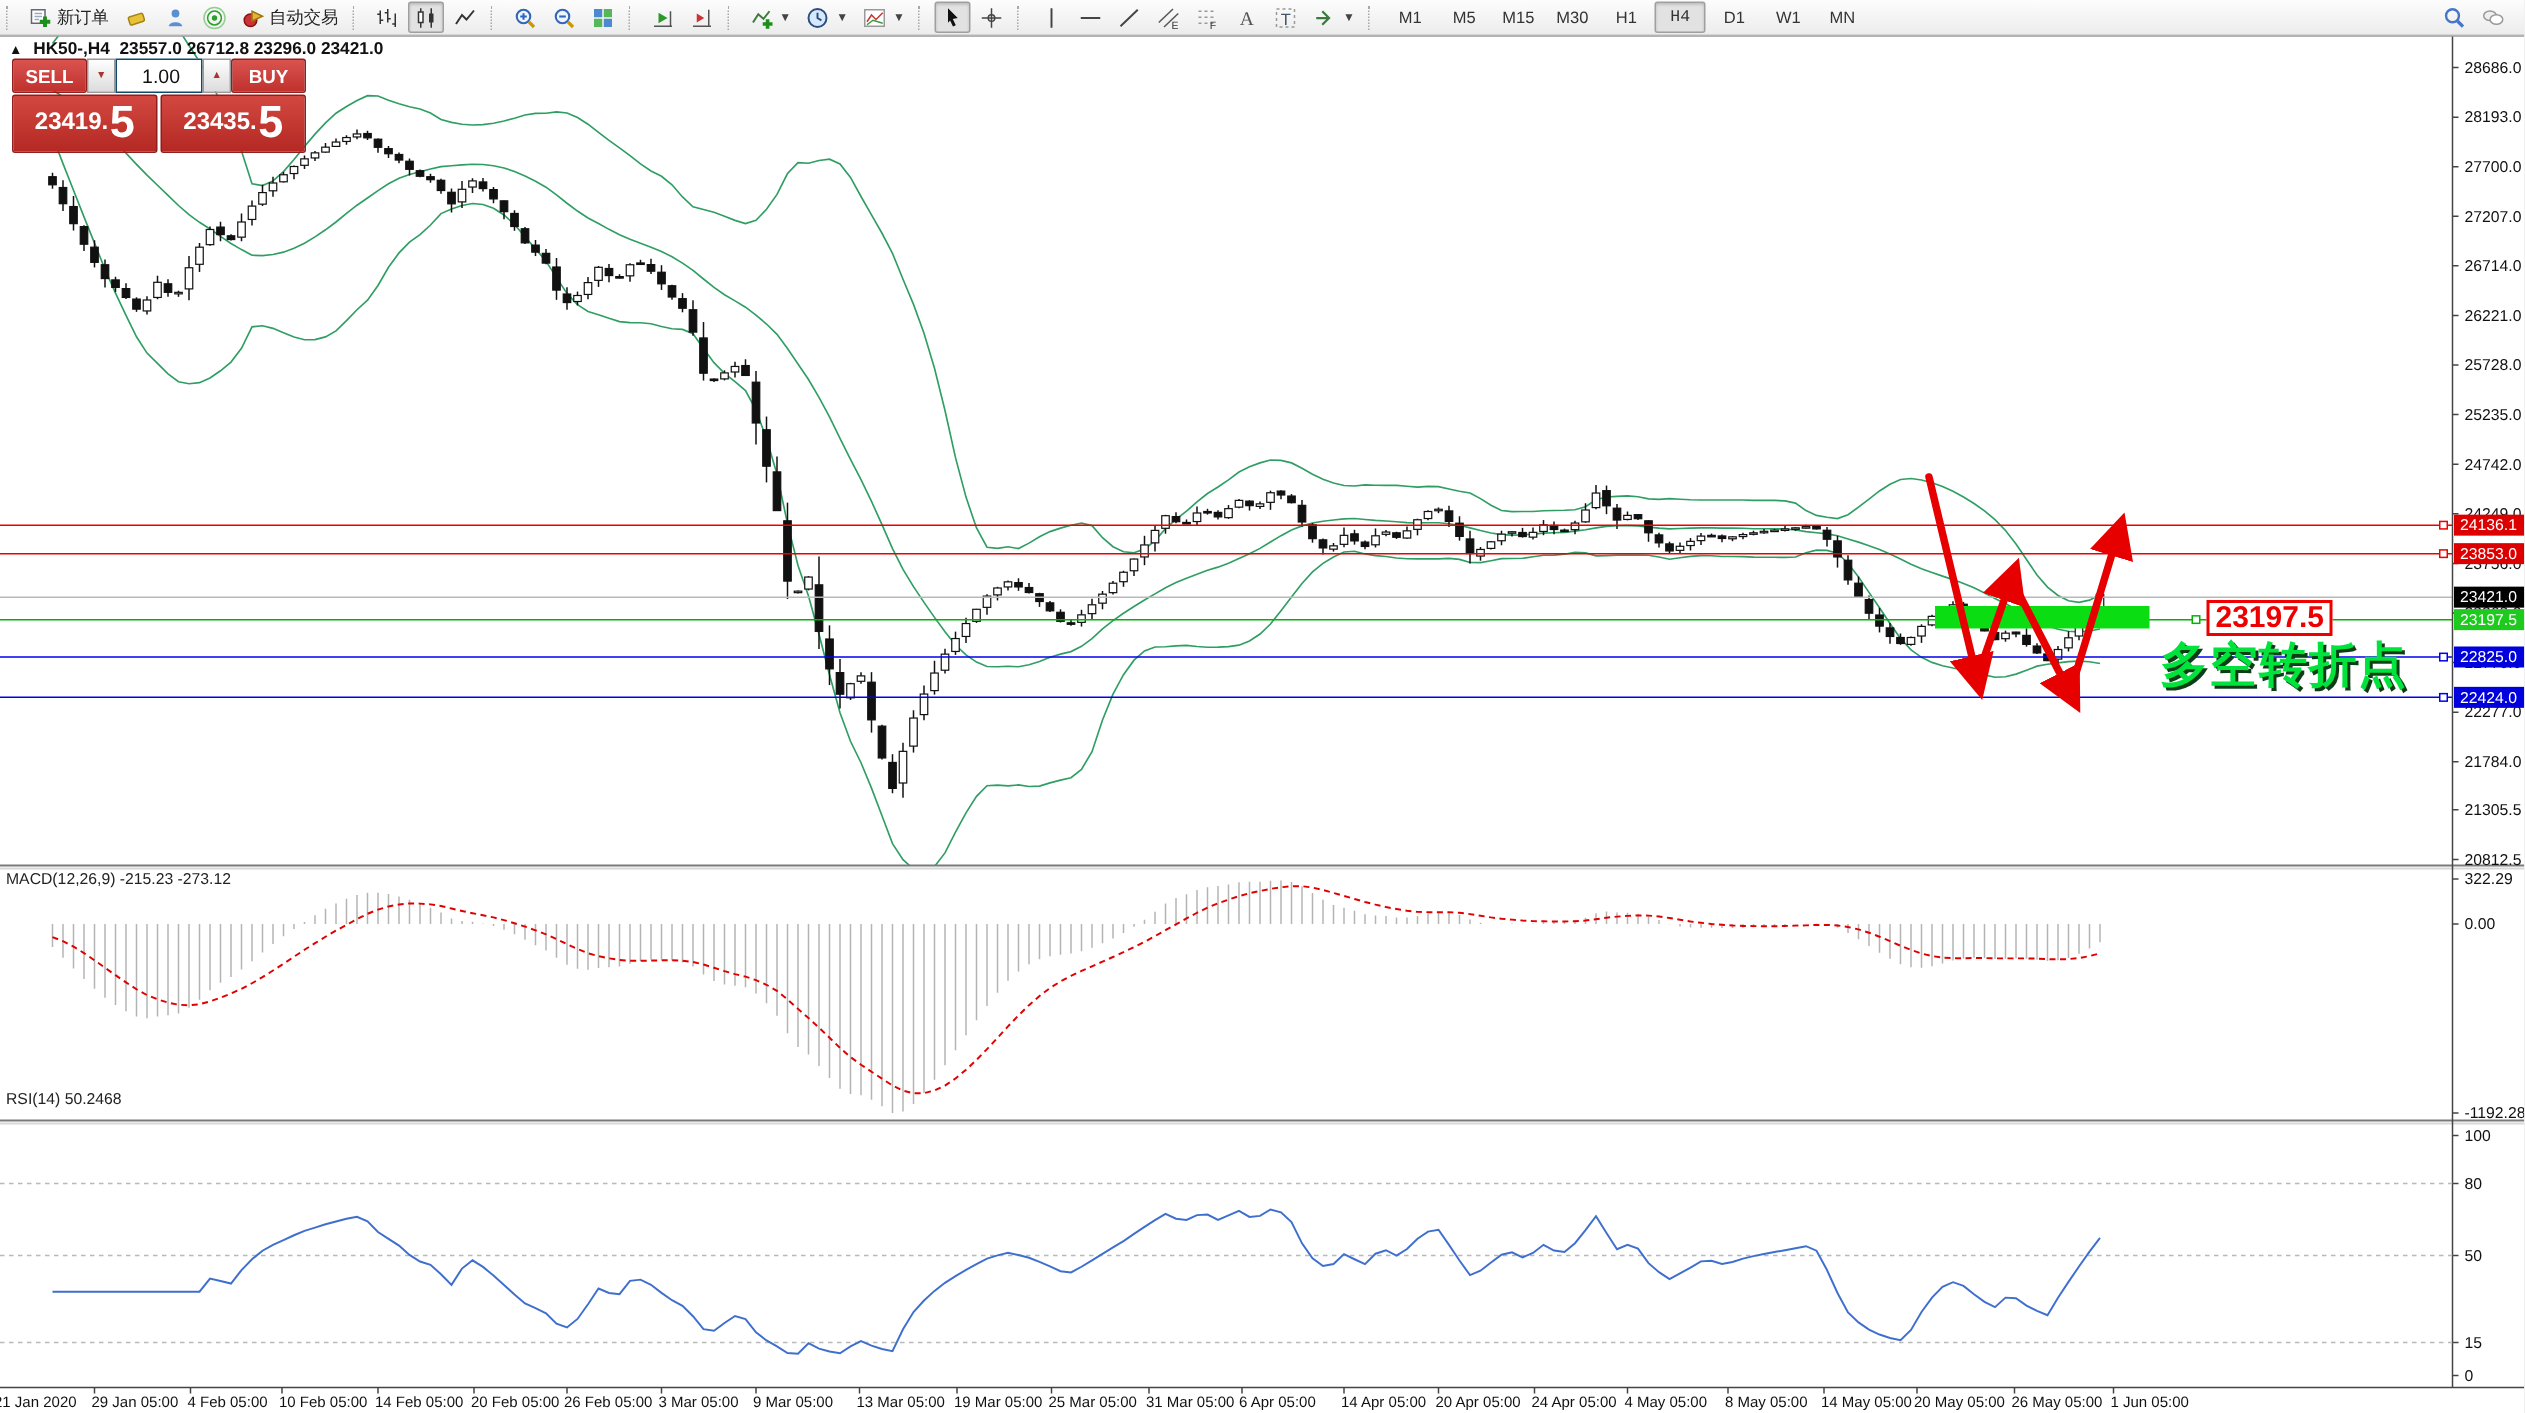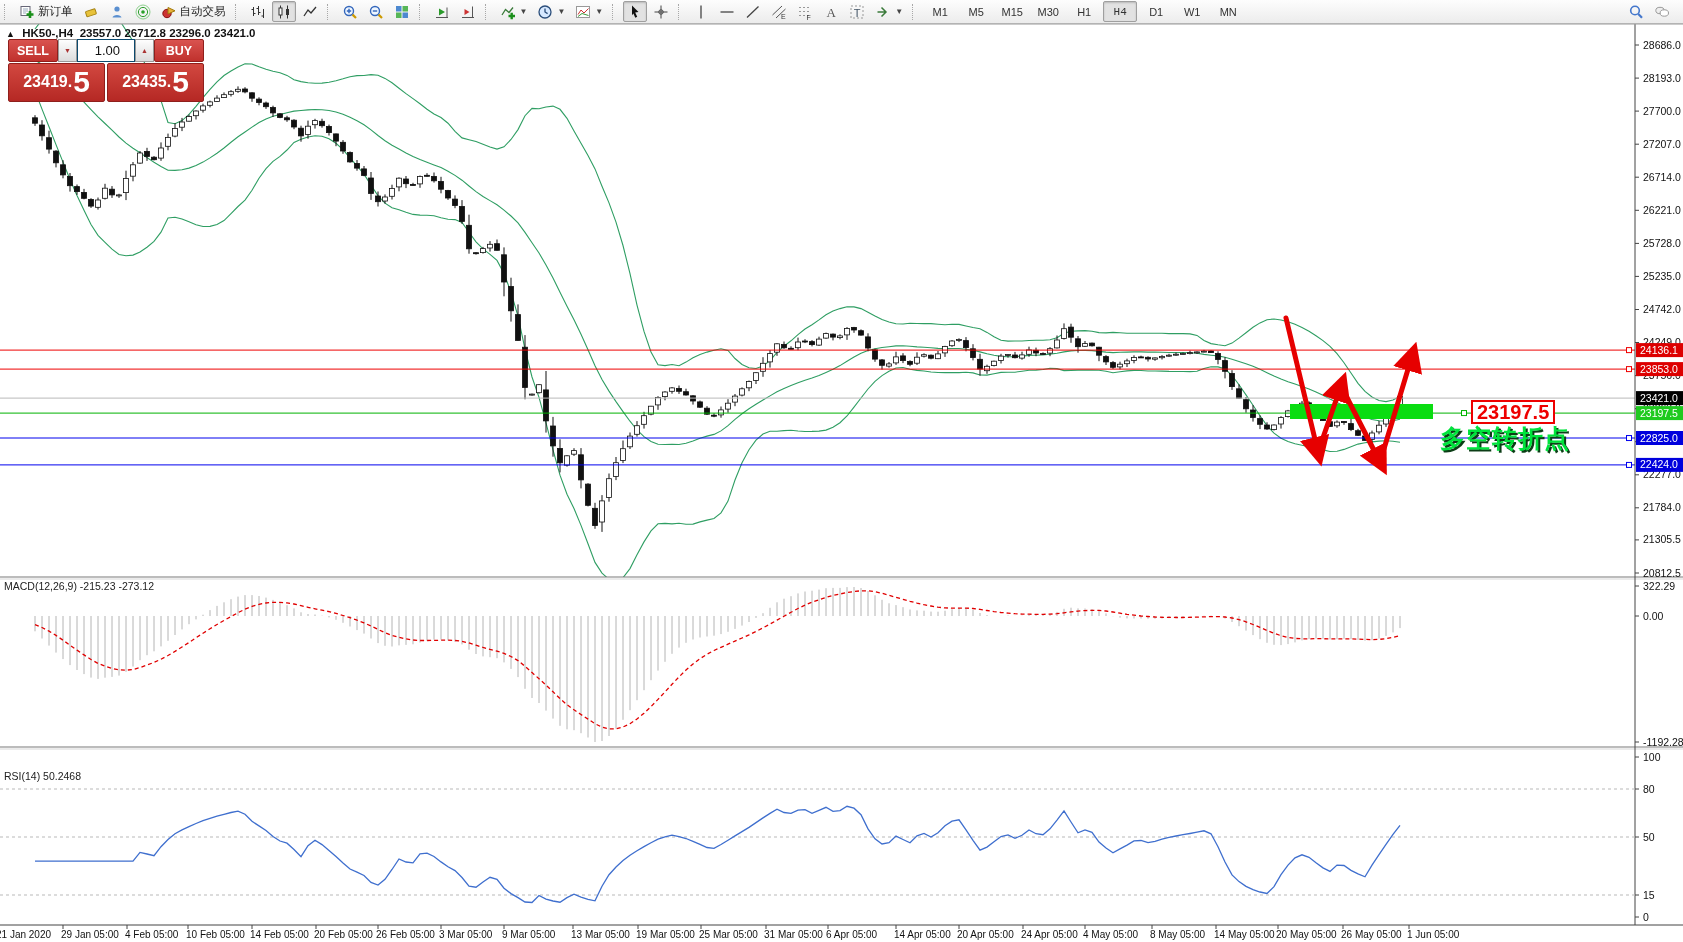--- a/index.html
+++ b/index.html
@@ -28,24 +28,24 @@
   .tp-spin{width:17px;background:linear-gradient(#fefefe,#dcdcdc);border:1px solid #9a9a9a;
     display:flex;align-items:center;justify-content:center;font-size:7px;color:#a33;}
   .tp-vol{flex:1;background:#fff;border:1px solid #0c4a6e;display:flex;align-items:center;
     justify-content:flex-end;padding-right:14px;font-size:13px;color:#111;}
   .tp-row2{display:flex;height:39px;margin-top:1px;gap:2px;}
   .tp-price{flex:1;background:linear-gradient(#d24840,#b52824);border:1px solid #8f1f1c;color:#fff;
     display:flex;align-items:center;justify-content:center;padding-bottom:2px;border-radius:2px;}
   .tp-price .small{font-size:16px;font-weight:bold;line-height:30px;}
   .tp-price .big{font-size:30px;font-weight:bold;line-height:32px;margin-left:1px;}
   .macd-label,.rsi-label{position:absolute;left:4px;z-index:5;font-size:10.5px;color:#222;}
-  .macd-label{top:580px;} .rsi-label{top:770px;}
+  .macd-label{top:580px;} .rsi-label{top:727px;}
   .price-flag{position:absolute;left:1471px;top:400px;z-index:6;background:#fff;border:2px solid #ee0000;
     color:#ee0000;font-size:20px;font-weight:bold;line-height:20px;padding:0 4px;}
-  .cn-note{position:absolute;left:1440px;top:422px;z-index:6;font-size:25px;font-weight:bold;color:#00e33c;
+  .cn-note{position:absolute;left:1440px;top:422px;z-index:6;font-size:32px;font-weight:bold;color:#00e33c;
     text-shadow:2px 2px 0 #0c3d16;letter-spacing:1px;white-space:nowrap;}
   svg.chart{position:absolute;left:0;top:23px;z-index:1;}
 </style>
 </head>
 <body>
 
 <div class="app">
 
   <div class="toolbar" id="toolbar">
       <div class="tb-sep"></div>

